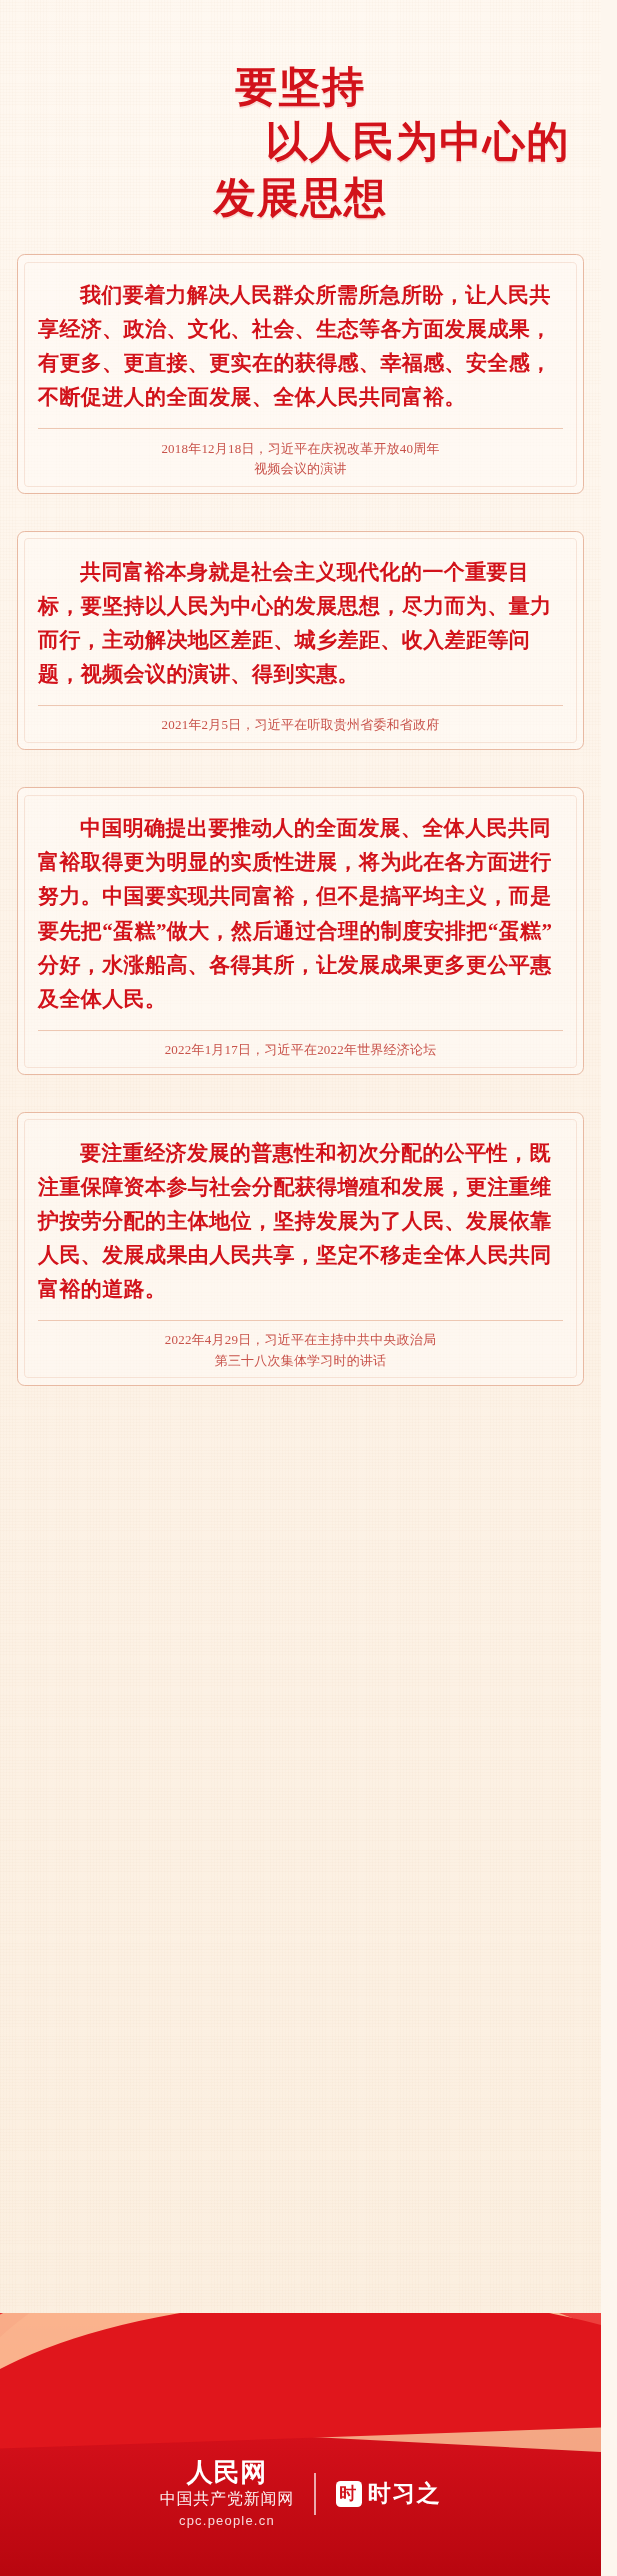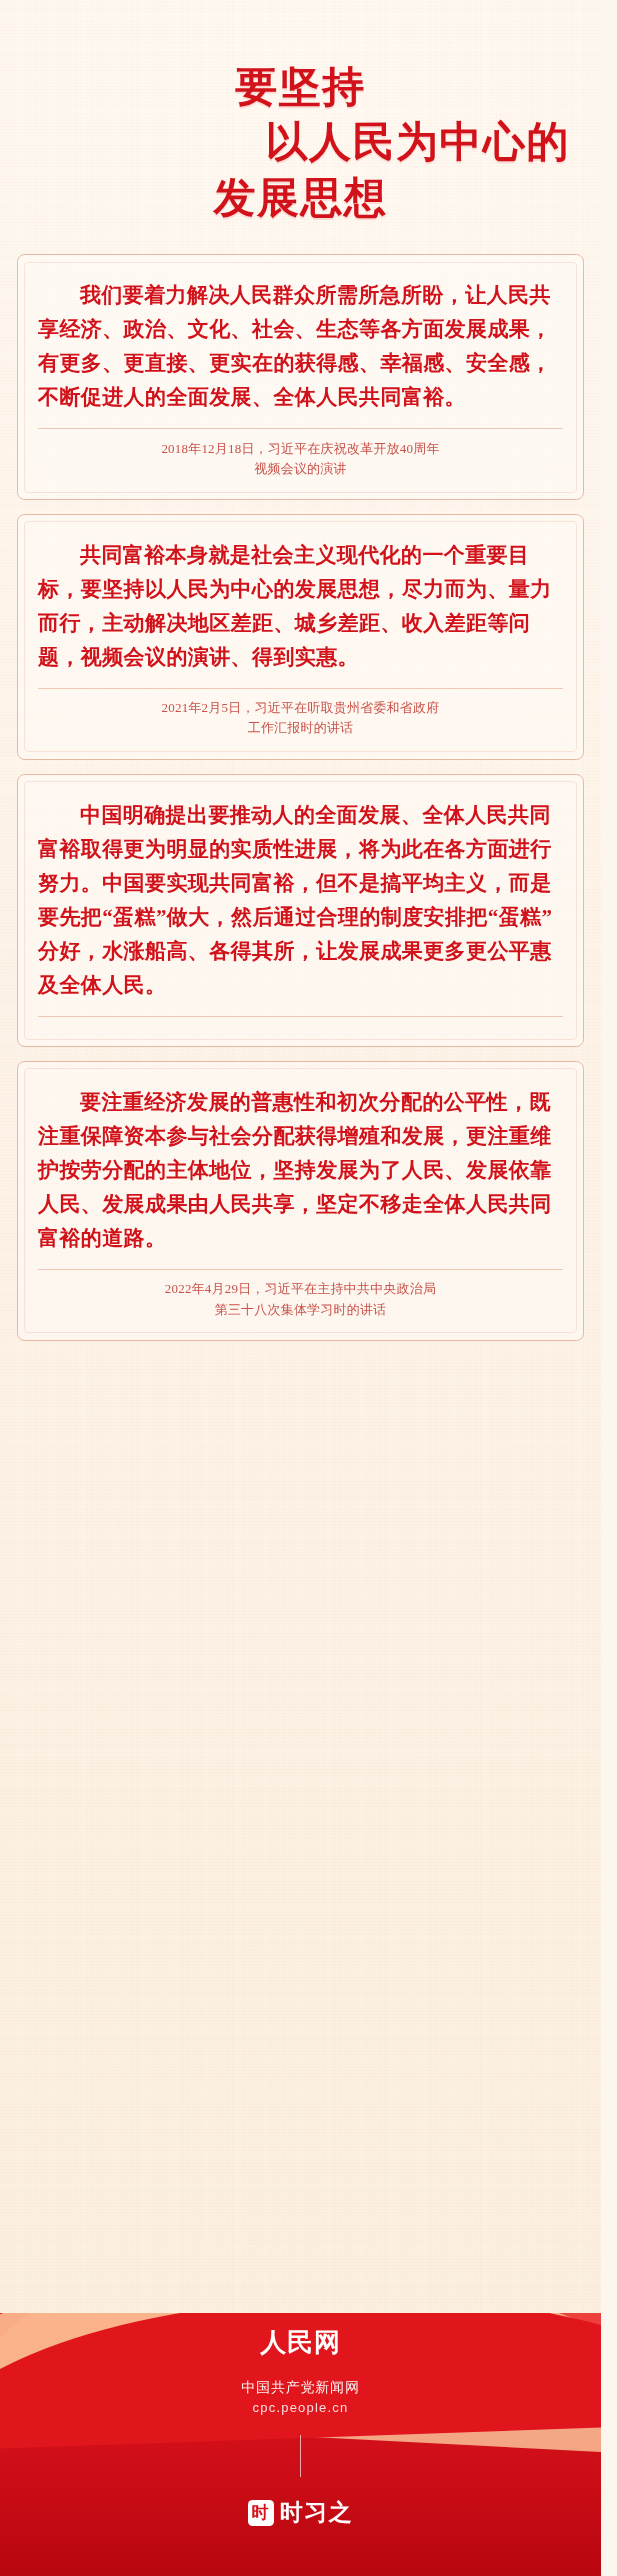--- a/index.html
+++ b/index.html
@@ -48,22 +48,22 @@
   
   .cards {
     position: relative;
     padding: 28px 17px 0 17px;
   }
   .card {
     position: relative;
     border: 1.5px solid #e8b9a2;
     border-radius: 7.7px;
     background: rgba(255,252,247,0.55);
-    margin-bottom: 14px;
-    padding: 23px 20px 20px 20px;
+    margin-bottom: 37px;
+    padding: 23px 20px 14px 20px;
     box-sizing: border-box;
   }
   .card::before {
     
     content: "";
     position: absolute;
     left: 6.2px; top: 6.2px; right: 6.2px; bottom: 6.2px;
     border-radius: 4.6px;
     border: 0.8px solid rgba(232,185,162,0.35);
     pointer-events: none;
@@ -133,38 +133,37 @@
     transform: rotate(-2deg);
   }
   .footer-inner {
     position: absolute;
     left: 0; right: 0;
     bottom: 48px;
     display: flex;
     align-items: center;
     justify-content: center;
     gap: 20px;
-    flex-direction: column;
   }
   .brand {
     display: flex;
     flex-direction: column;
     align-items: center;
     color: #ffffff;
   }
   .brand-main {
     font-size: 26px;
     font-weight: bold;
     letter-spacing: 0.8px;
     line-height: 1.1;
   }
   .brand-sub {
-    font-size: 14px;
+    font-size: 16px;
     letter-spacing: 0.8px;
-    margin-top: 21px;
+    margin-top: 1px;
     opacity: 0.95;
   }
   .brand-url {
     font-size: 13px;
     letter-spacing: 1.2px;
     margin-top: 3.1px;
     opacity: 0.85;
     font-family: "Liberation Sans", sans-serif;
   }
   .divider-v {
@@ -212,27 +211,27 @@
       <div class="source">
         <span class="src-line">2018年12月18日，习近平在庆祝改革开放40周年</span>
         <span class="src-line">视频会议的演讲</span>
       </div>
     </div>
 
     <div class="card">
       <p class="quote">共同富裕本身就是社会主义现代化的一个重要目标，要坚持以人民为中心的发展思想，尽力而为、量力而行，主动解决地区差距、城乡差距、收入差距等问题，视频会议的演讲、得到实惠。</p>
       <div class="source">
         <span class="src-line">2021年2月5日，习近平在听取贵州省委和省政府</span>
-        <span class="src-line">工作汇报时的讲话</span>
       </div>
     </div>
 
     <div class="card">
       <p class="quote">中国明确提出要推动人的全面发展、全体人民共同富裕取得更为明显的实质性进展，将为此在各方面进行努力。中国要实现共同富裕，但不是搞平均主义，而是要先把“蛋糕”做大，然后通过合理的制度安排把“蛋糕”分好，水涨船高、各得其所，让发展成果更多更公平惠及全体人民。</p>
       <div class="source">
+        <span class="src-line">2022年1月17日，习近平在2022年世界经济论坛</span>
       </div>
     </div>
 
     <div class="card">
       <p class="quote">要注重经济发展的普惠性和初次分配的公平性，既注重保障资本参与社会分配获得增殖和发展，更注重维护按劳分配的主体地位，坚持发展为了人民、发展依靠人民、发展成果由人民共享，坚定不移走全体人民共同富裕的道路。</p>
       <div class="source">
         <span class="src-line">2022年4月29日，习近平在主持中共中央政治局</span>
         <span class="src-line">第三十八次集体学习时的讲话</span>
       </div>
     </div>

